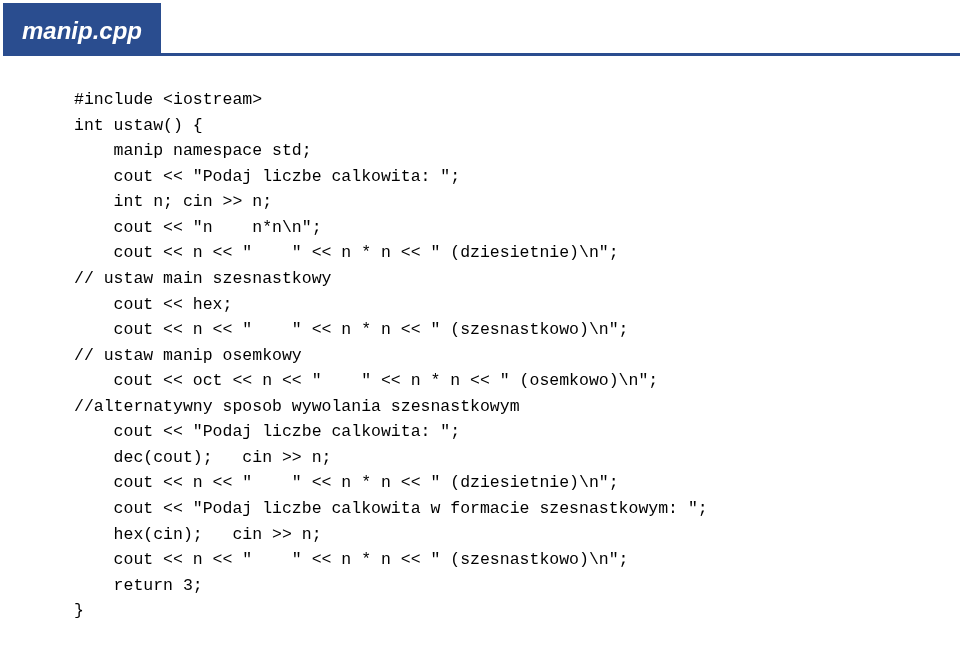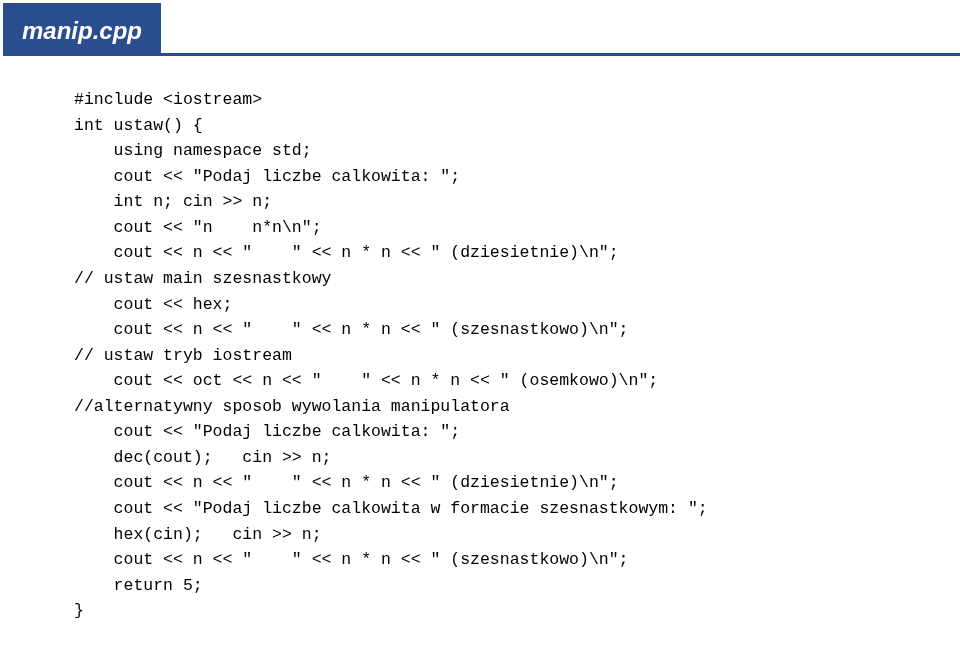--- a/index.html
+++ b/index.html
@@ -40,31 +40,31 @@
 </head>
 <body>
 
 <div class="header-band">
   <span class="header-title">manip.cpp</span>
 </div>
 <div class="blue-line"></div>
 
 <div class="code-block"><span>#include &lt;iostream&gt;</span>
 <span>int ustaw() {</span>
-<span>    using namespace std;</span>
+<span>    manip namespace std;</span>
 <span>    cout &lt;&lt; "Podaj liczbe calkowita: ";</span>
 <span>    int n; cin &gt;&gt; n;</span>
 <span>    cout &lt;&lt; "n    n*n\n";</span>
 <span>    cout &lt;&lt; n &lt;&lt; "    " &lt;&lt; n * n &lt;&lt; " (dziesietnie)\n";</span>
 <span>// ustaw main szesnastkowy</span>
 <span>    cout &lt;&lt; hex;</span>
 <span>    cout &lt;&lt; n &lt;&lt; "    " &lt;&lt; n * n &lt;&lt; " (szesnastkowo)\n";</span>
-<span>// ustaw tryb iostream</span>
+<span>// ustaw manip osemkowy</span>
 <span>    cout &lt;&lt; oct &lt;&lt; n &lt;&lt; "    " &lt;&lt; n * n &lt;&lt; " (osemkowo)\n";</span>
-<span>//alternatywny sposob wywolania manipulatora</span>
+<span>//alternatywny sposob wywolania szesnastkowym</span>
 <span>    cout &lt;&lt; "Podaj liczbe calkowita: ";</span>
 <span>    dec(cout);   cin &gt;&gt; n;</span>
 <span>    cout &lt;&lt; n &lt;&lt; "    " &lt;&lt; n * n &lt;&lt; " (dziesietnie)\n";</span>
 <span>    cout &lt;&lt; "Podaj liczbe calkowita w formacie szesnastkowym: ";</span>
 <span>    hex(cin);   cin &gt;&gt; n;</span>
 <span>    cout &lt;&lt; n &lt;&lt; "    " &lt;&lt; n * n &lt;&lt; " (szesnastkowo)\n";</span>
-<span>    return 5;</span>
+<span>    return 3;</span>
 <span>}</span></div>
 
 </body></html>

